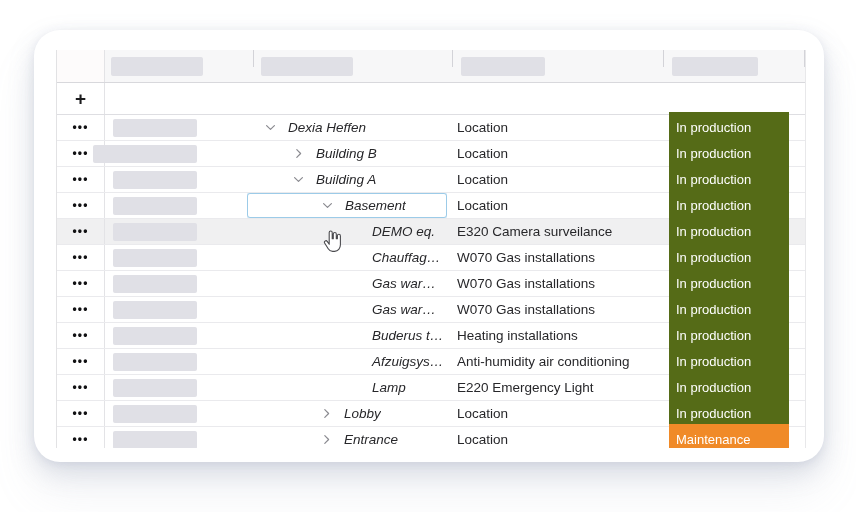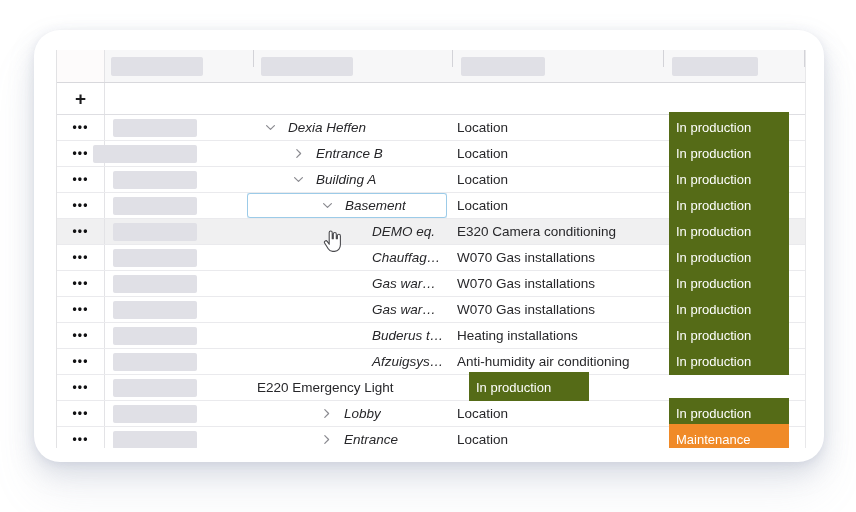--- a/index.html
+++ b/index.html
@@ -286,21 +286,21 @@
           <div class="cell redact-cell c-redact">
             <div class="redact-bar wide"></div>
           </div>
           <div class="cell name-cell c-name">
             <div class="name-inner" style="padding-left: 42px;">
               <span class="chev">
                 <svg width="11" height="11" viewBox="0 0 11 11">
                   <path d="M3.8 1.6L7.6 5.5L3.8 9.4" fill="none" stroke="#8a8a90" stroke-width="1.2" stroke-linecap="round" stroke-linejoin="round"></path>
                 </svg>
               </span>
-              <span class="node-label">Entrance B</span>
+              <span class="node-label">Building B</span>
             </div>
           </div>
           <div class="cell cat-cell c-cat">
             <span>Location</span>
           </div>
           <div class="cell status-cell c-status">
             <span class="badge" style="background: rgb(85, 107, 23);">In production</span>
           </div>
         </div>
         <div class="row">
@@ -358,21 +358,21 @@
           <div class="cell redact-cell c-redact">
             <div class="redact-bar"></div>
           </div>
           <div class="cell name-cell c-name">
             <div class="name-inner" style="padding-left: 98px;">
               <span class="chev"></span>
               <span class="node-label">DEMO eq.</span>
             </div>
           </div>
           <div class="cell cat-cell c-cat">
-            <span>E320 Camera conditioning</span>
+            <span>E320 Camera surveilance</span>
           </div>
           <div class="cell status-cell c-status">
             <span class="badge" style="background: rgb(85, 107, 23);">In production</span>
           </div>
         </div>
         <div class="row">
           <div class="cell menu-cell c-menu">
             <span class="dots">•••</span>
           </div>
           <div class="cell redact-cell c-redact">
@@ -470,20 +470,26 @@
           <div class="cell status-cell c-status">
             <span class="badge" style="background: rgb(85, 107, 23);">In production</span>
           </div>
         </div>
         <div class="row">
           <div class="cell menu-cell c-menu">
             <span class="dots">•••</span>
           </div>
           <div class="cell redact-cell c-redact">
             <div class="redact-bar"></div>
+          </div>
+          <div class="cell name-cell c-name">
+            <div class="name-inner" style="padding-left: 98px;">
+              <span class="chev"></span>
+              <span class="node-label">Lamp</span>
+            </div>
           </div>
           <div class="cell cat-cell c-cat">
             <span>E220 Emergency Light</span>
           </div>
           <div class="cell status-cell c-status">
             <span class="badge" style="background: rgb(85, 107, 23);">In production</span>
           </div>
         </div>
         <div class="row">
           <div class="cell menu-cell c-menu">

